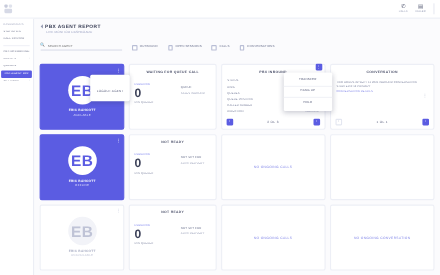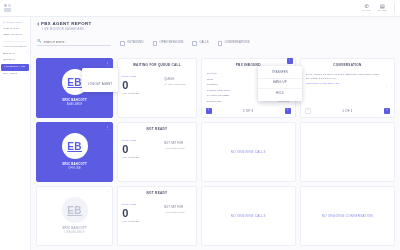--- a/index.html
+++ b/index.html
@@ -122,21 +122,21 @@
   .agent-card {
     height: 60px; display: flex; flex-direction: column;
     align-items: center; justify-content: center; border-radius: 2px;
   }
   .agent-card.av { background: #5b5ce2; border-color: #5b5ce2; }
   .agent-card.off { background: #5b5ce2; border-color: #5b5ce2; }
   .agent-card.idle { background: #ffffff; border-color: #edeff6; }
   .avatar {
     width: 26px; height: 26px; border-radius: 50%;
     display: flex; align-items: center; justify-content: center;
-    font-size: 10px; font-weight: bold; letter-spacing: .4px; text-decoration: underline;
+    font-size: 14px; font-weight: bold; letter-spacing: .4px;
   }
   .agent-card.av .avatar, .agent-card.off .avatar { background:#ffffff; color:#5b5ce2; }
   .agent-card.idle .avatar { background:#f2f3f8; color:#bfc3d6; }
   .agent-name {
     font-size: 2.9px; font-weight: bold; letter-spacing: .22px;
     text-transform: uppercase; margin-top: 4px; line-height: 1;
   }
   .agent-state {
     font-size: 2.7px; letter-spacing: .2px; text-transform: uppercase;
     margin-top: 2px; line-height: 1;

